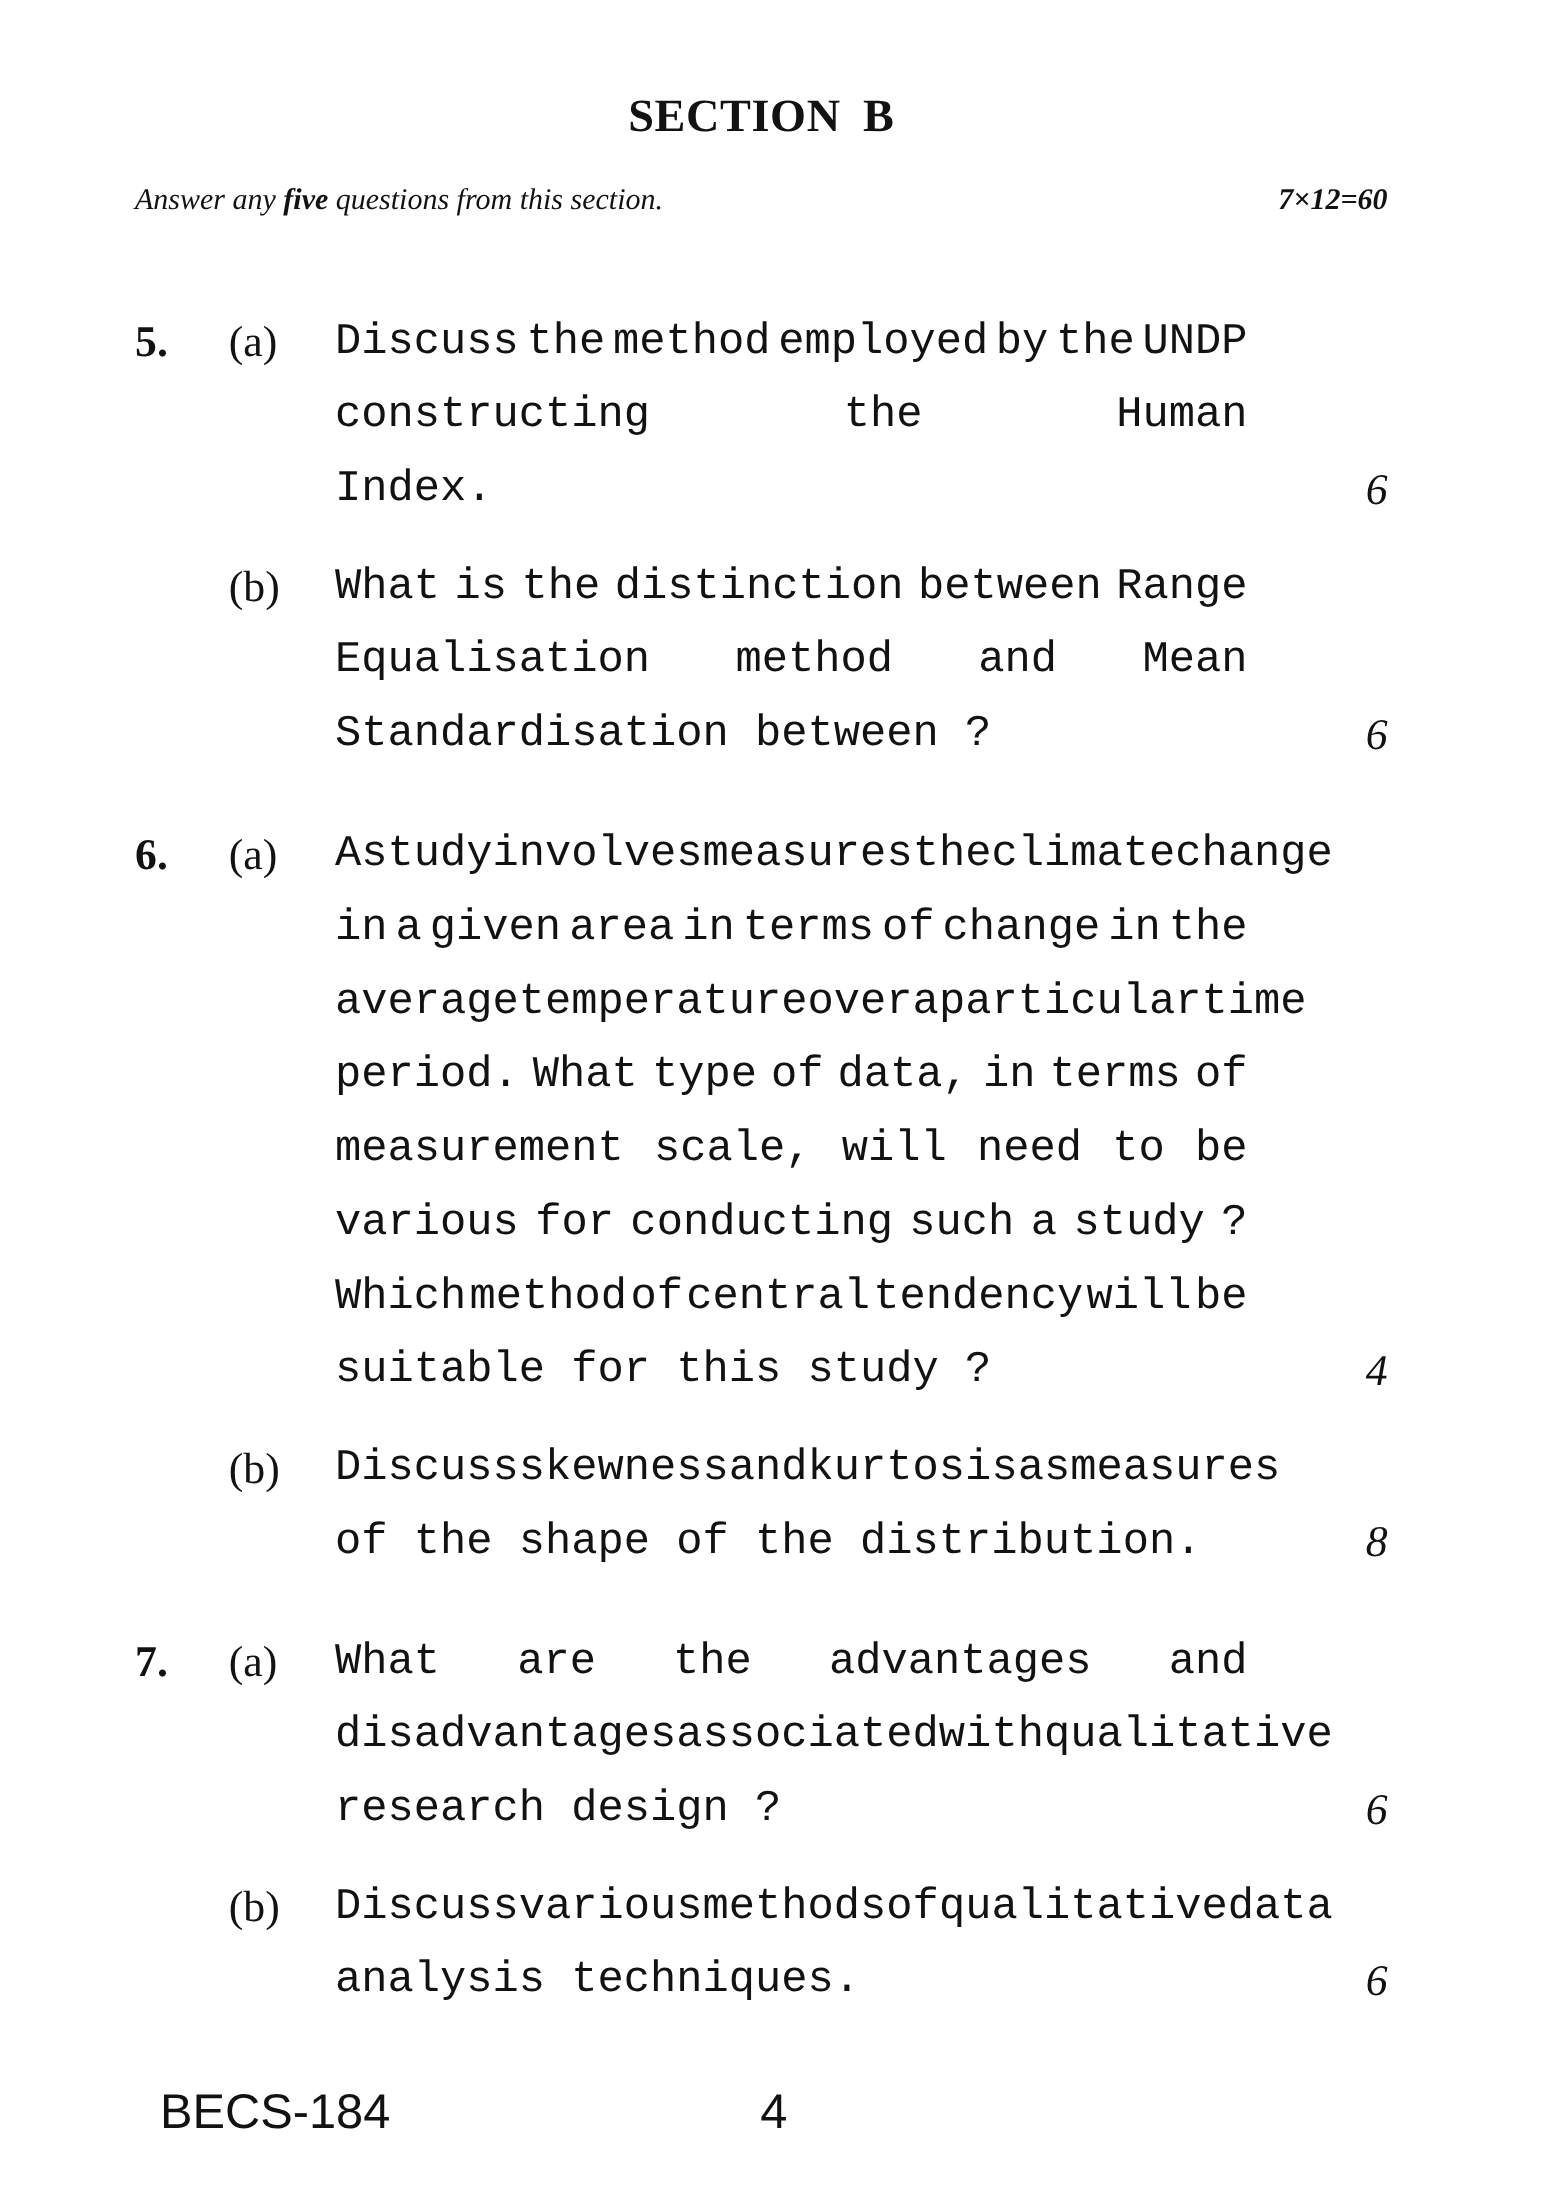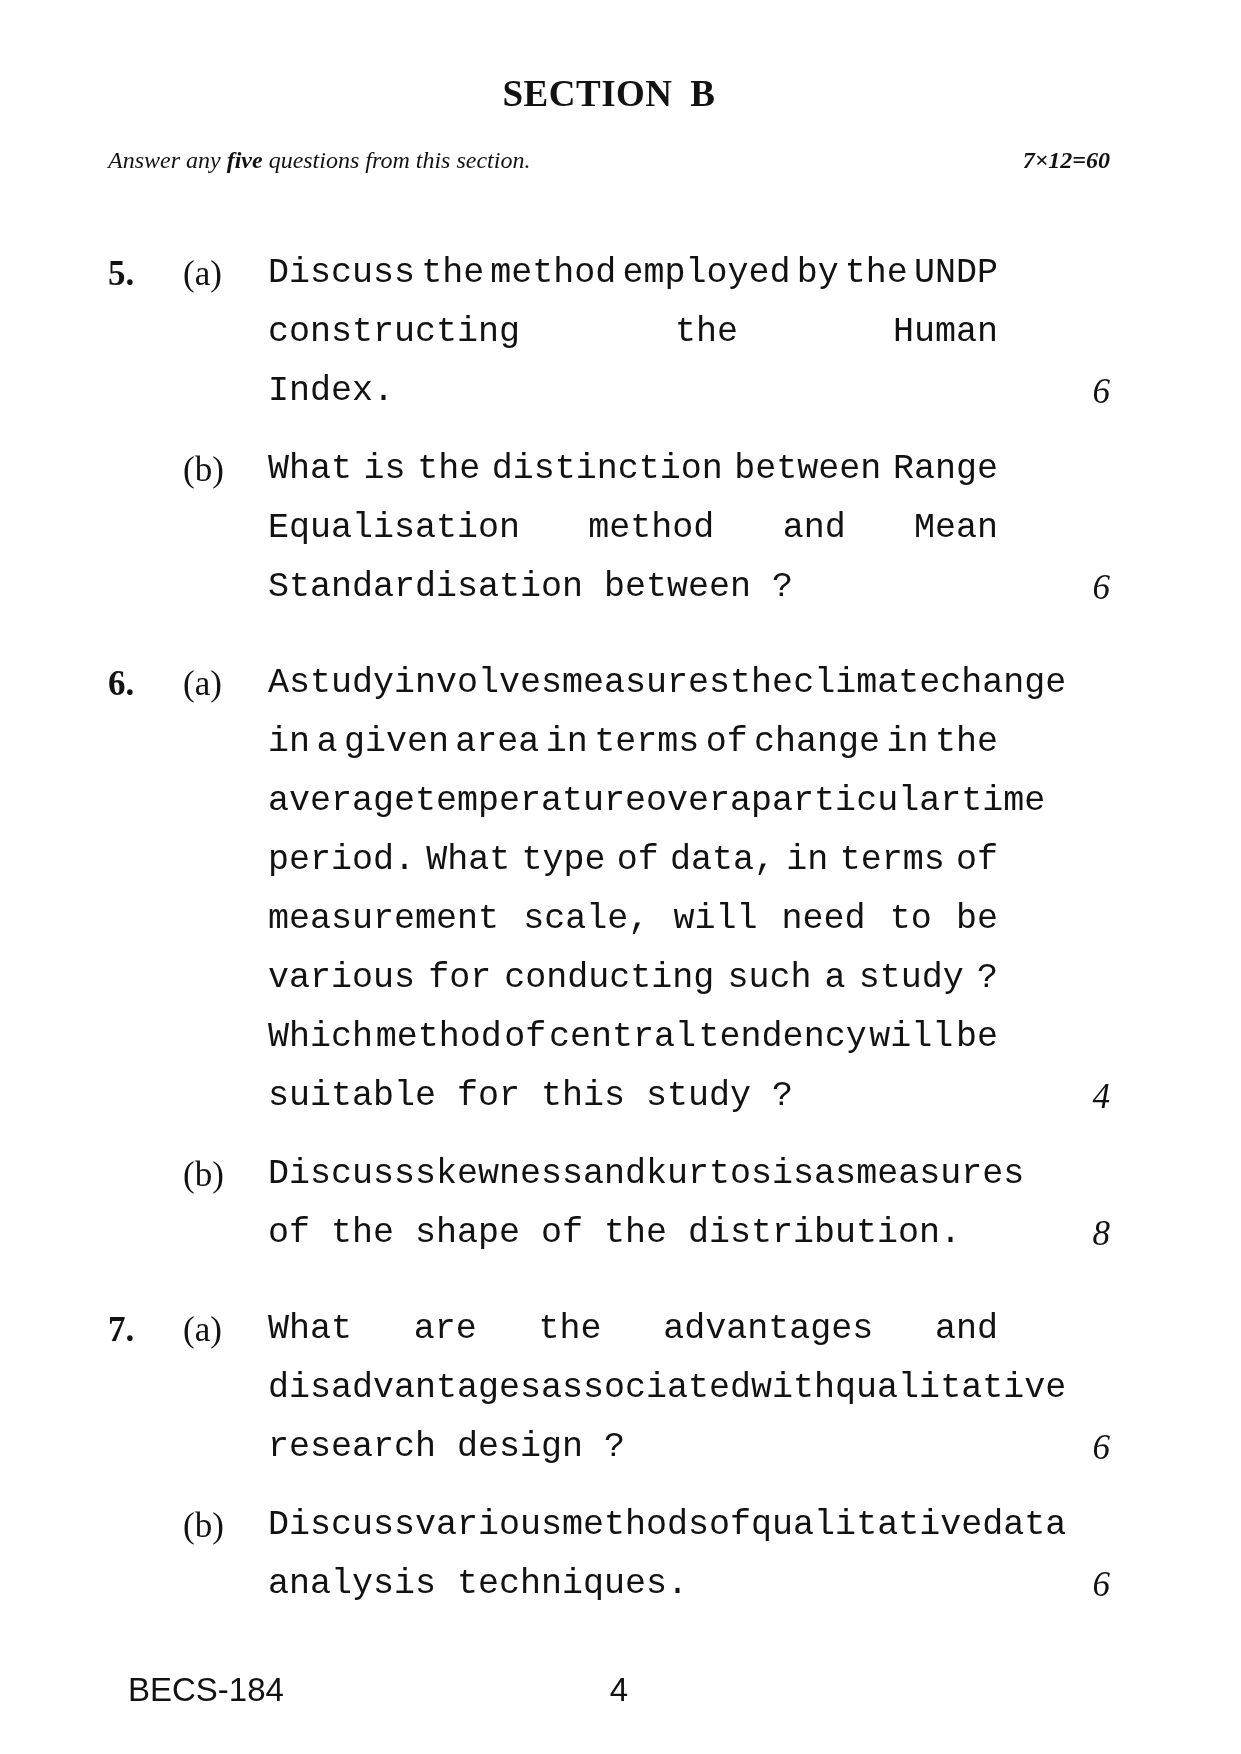--- a/index.html
+++ b/index.html
@@ -79,21 +79,21 @@
     font-style: italic;
     line-height: 59px;
     font-size: 35px;
   }
   .footer {
     position: absolute;
     left: 128px;
     right: 131px;
     top: 1668px;
     font-family: "Liberation Sans", "DejaVu Sans", sans-serif;
-    font-size: 33px;
+    font-size: 39px;
     line-height: 44px;
   }
   .footer .pagenum {
     position: absolute;
     left: 50%;
     transform: translateX(-50%);
     top: 0;
   }
 </style>
 </head>

